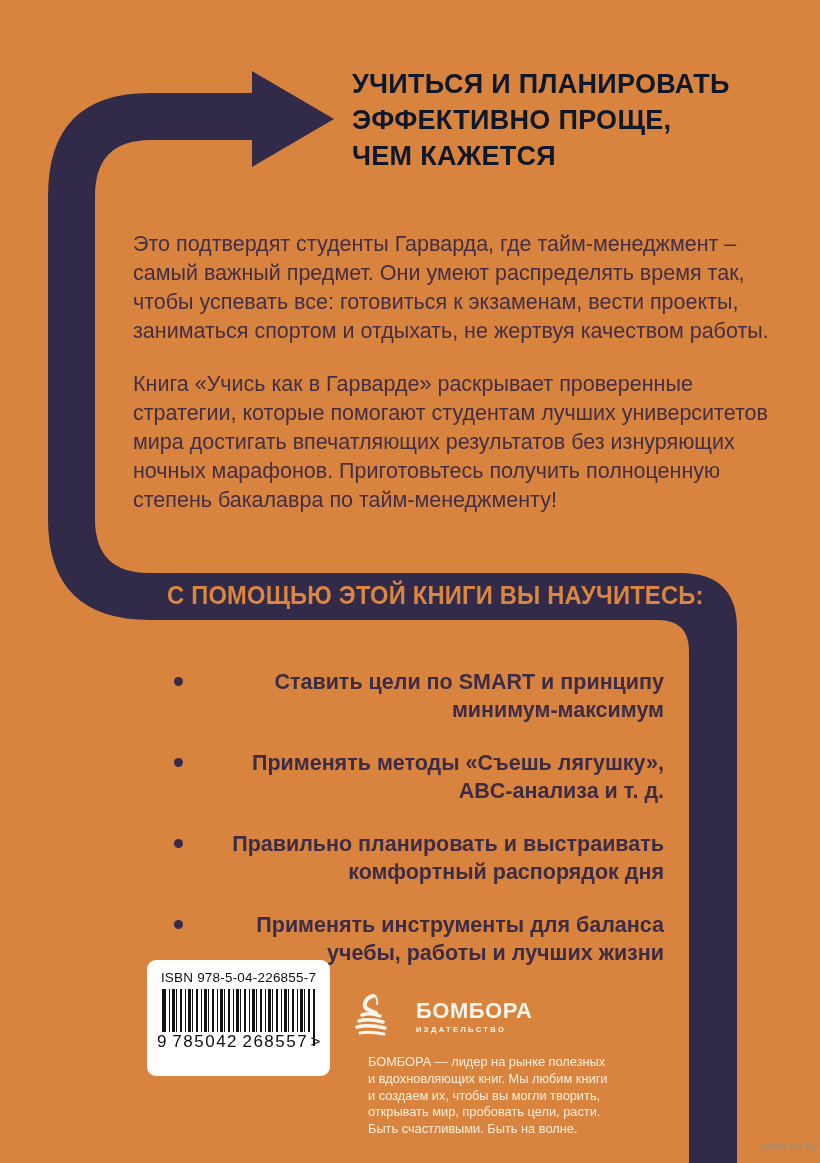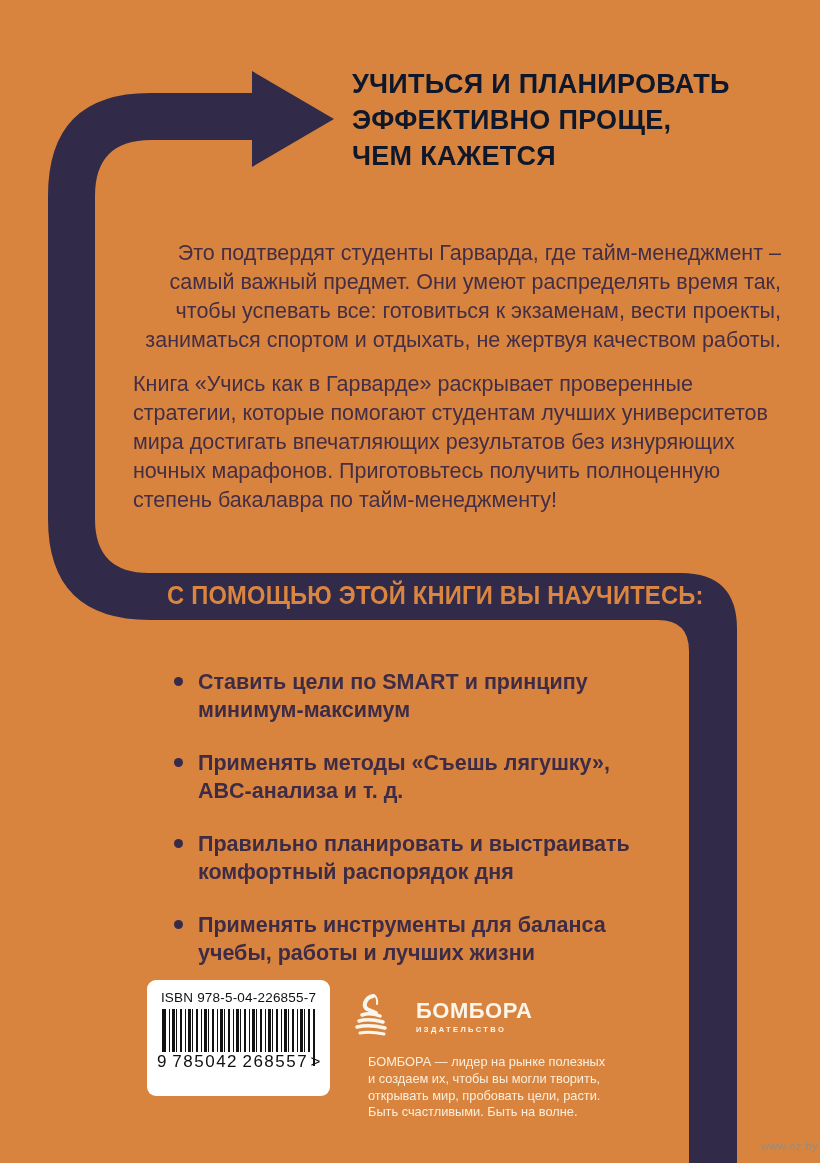--- a/index.html
+++ b/index.html
@@ -15,36 +15,36 @@
   .headline{
     left:352px;top:66px;
     color:#0f172a;font-size:27px;line-height:36px;font-weight:bold;
     letter-spacing:.3px;
   }
   
   .para{
     left:133px;width:648px;
     color:#442e46;font-size:21.5px;line-height:29px;font-weight:500;
   }
-  .para1{top:239px;text-align:right;}
+  .para1{top:230px;}
   .para2{top:370px;}
   
   .banner-label{
     left:167px;top:580px;
     color:#da8641;font-size:25px;font-weight:bold;letter-spacing:.2px;
     transform:scale(.95,1.05);transform-origin:left top;white-space:nowrap;
   }
   
   .bullets{left:174px;top:668px;width:490px;display:flex;flex-direction:column;gap:25px;}
   .bullet-item{position:relative;padding-left:24px;color:#3e2c46;
-    font-size:21.5px;line-height:28px;font-weight:bold;}
+    font-size:21.5px;line-height:28px;font-weight:bold;text-align:right;}
   .bullet-dot{position:absolute;left:0;top:9px;width:9px;height:9px;border-radius:50%;
     background:#362b4b;}
   
-  .isbn-box{left:147px;top:980px;width:183px;height:116px;background:#ffffff;
+  .isbn-box{left:147px;top:960px;width:183px;height:116px;background:#ffffff;
     border-radius:9px;box-sizing:border-box;padding-top:10px;}
   .isbn-label{color:#111;font-size:13.5px;font-weight:500;text-align:center;
     letter-spacing:.2px;}
   .barcode{margin:4px 15px 0 15px;height:57px;
     background:repeating-linear-gradient(90deg,
       #121212 0px,#121212 2px,#ffffff 2px,#ffffff 5px,
       #121212 5px,#121212 6px,#ffffff 6px,#ffffff 8px,
       #121212 8px,#121212 11px,#ffffff 11px,#ffffff 12px,
       #121212 12px,#121212 13px,#ffffff 13px,#ffffff 16px);
     border-left:2px solid #121212;border-right:2px solid #121212;}
@@ -135,19 +135,20 @@
         <path d="M8 40 q10 -2 24 1" stroke-width="3"></path>
       </g>
     </svg>
     <div>
       <div class="publisher-name">БОМБОРА</div>
       <div class="publisher-subtitle">ИЗДАТЕЛЬСТВО</div>
     </div>
   </div>
   <div class="publisher-desc">
     <div>БОМБОРА — лидер на рынке полезных</div>
+    <div>и вдохновляющих книг. Мы любим книги</div>
     <div>и создаем их, чтобы вы могли творить,</div>
     <div>открывать мир, пробовать цели, расти.</div>
     <div>Быть счастливыми. Быть на волне.</div>
   </div>
 </div>
 
 <div class="abs watermark">www.oz.by</div>
 
 </body></html>

